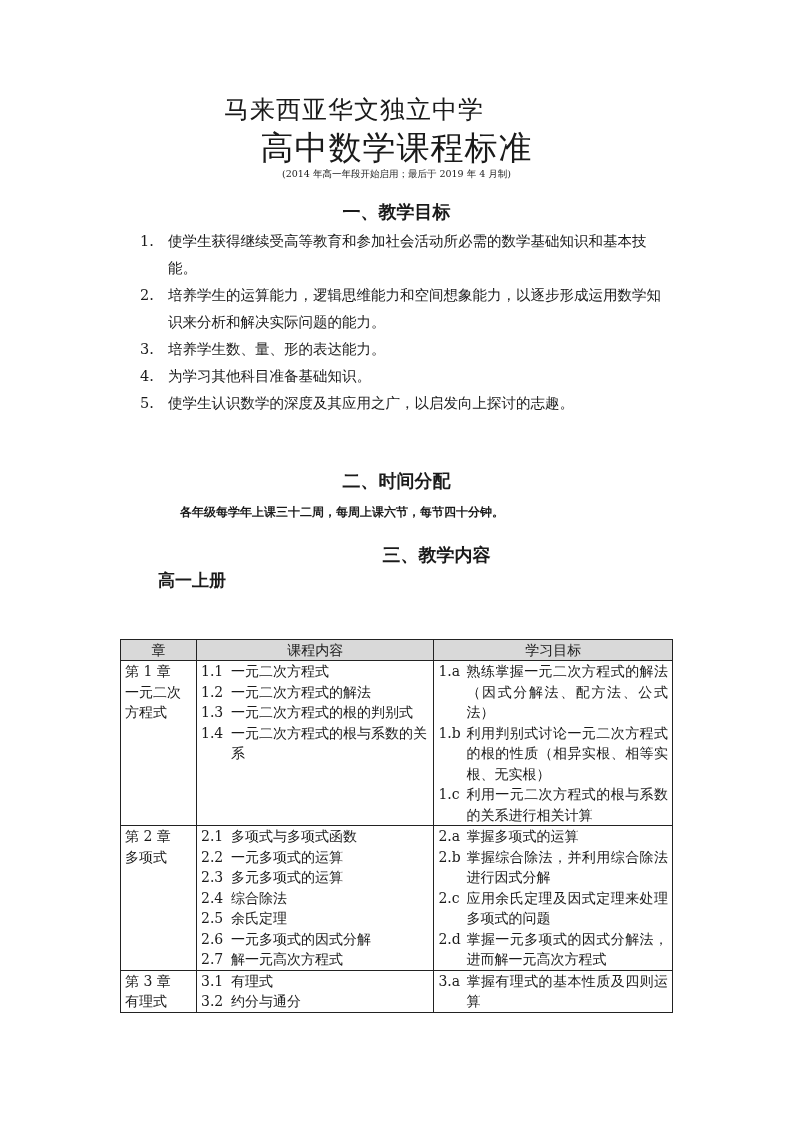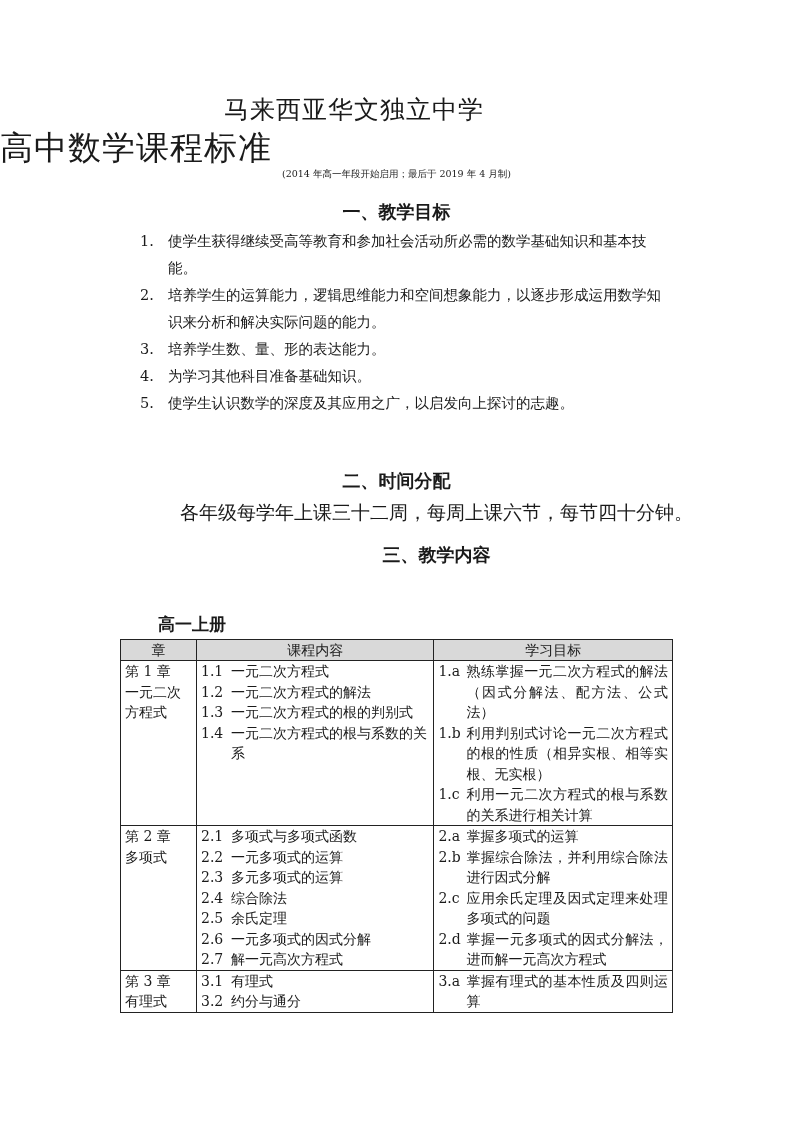--- a/index.html
+++ b/index.html
@@ -7,41 +7,41 @@
     width: 793px; height: 1122px; position: relative; overflow: hidden;
     font-family: "DejaVu Serif", "Liberation Serif", serif;
     color: #1a1a1a;
   }
   .school-name {
     position: absolute; left: 0; width: 708px; top: 95px;
     text-align: center; font-size: 25px; line-height: 30px; letter-spacing: 1px;
   }
   .doc-title {
     position: absolute; left: 0; width: 793px; top: 128px;
-    text-align: left; font-size: 33px; line-height: 40px; letter-spacing: 1px;
+    text-align: center; font-size: 33px; line-height: 40px; letter-spacing: 1px;
   }
   .doc-subtitle {
     position: absolute; left: 0; width: 793px; top: 167px;
     text-align: center; font-size: 9.5px; line-height: 14px;
   }
   .section-heading {
     position: absolute; left: 0; width: 793px;
     text-align: center; font-size: 18px; font-weight: bold; line-height: 22px;
     font-family: "DejaVu Sans", "Liberation Sans", sans-serif;
   }
   .objectives { position: absolute; left: 140px; top: 228px; width: 530px; margin: 0; padding: 0; list-style: none; }
   .objectives li {
     position: relative; padding-left: 28px; font-size: 14.5px; line-height: 27px;
   }
   .objectives li .num { position: absolute; left: 0; top: 0; }
   .time-text {
-    position: absolute; left: 180px; top: 500px; font-size: 19px; line-height: 24px;
+    position: absolute; left: 180px; top: 500px; font-size: 12px; line-height: 24px; font-weight: bold;
   }
   .term-heading {
-    position: absolute; left: 158px; top: 612px; font-size: 17px; font-weight: bold; line-height: 24px;
+    position: absolute; left: 158px; top: 568px; font-size: 17px; font-weight: bold; line-height: 24px;
     font-family: "DejaVu Sans", "Liberation Sans", sans-serif;
   }
   table.syllabus {
     position: absolute; left: 120px; top: 639px; width: 553px;
     border-collapse: collapse; font-size: 14px; line-height: 20.5px;
   }
   table.syllabus th, table.syllabus td {
     border: 1px solid #222; vertical-align: top; padding: 0 4px;
   }
   table.syllabus th {

